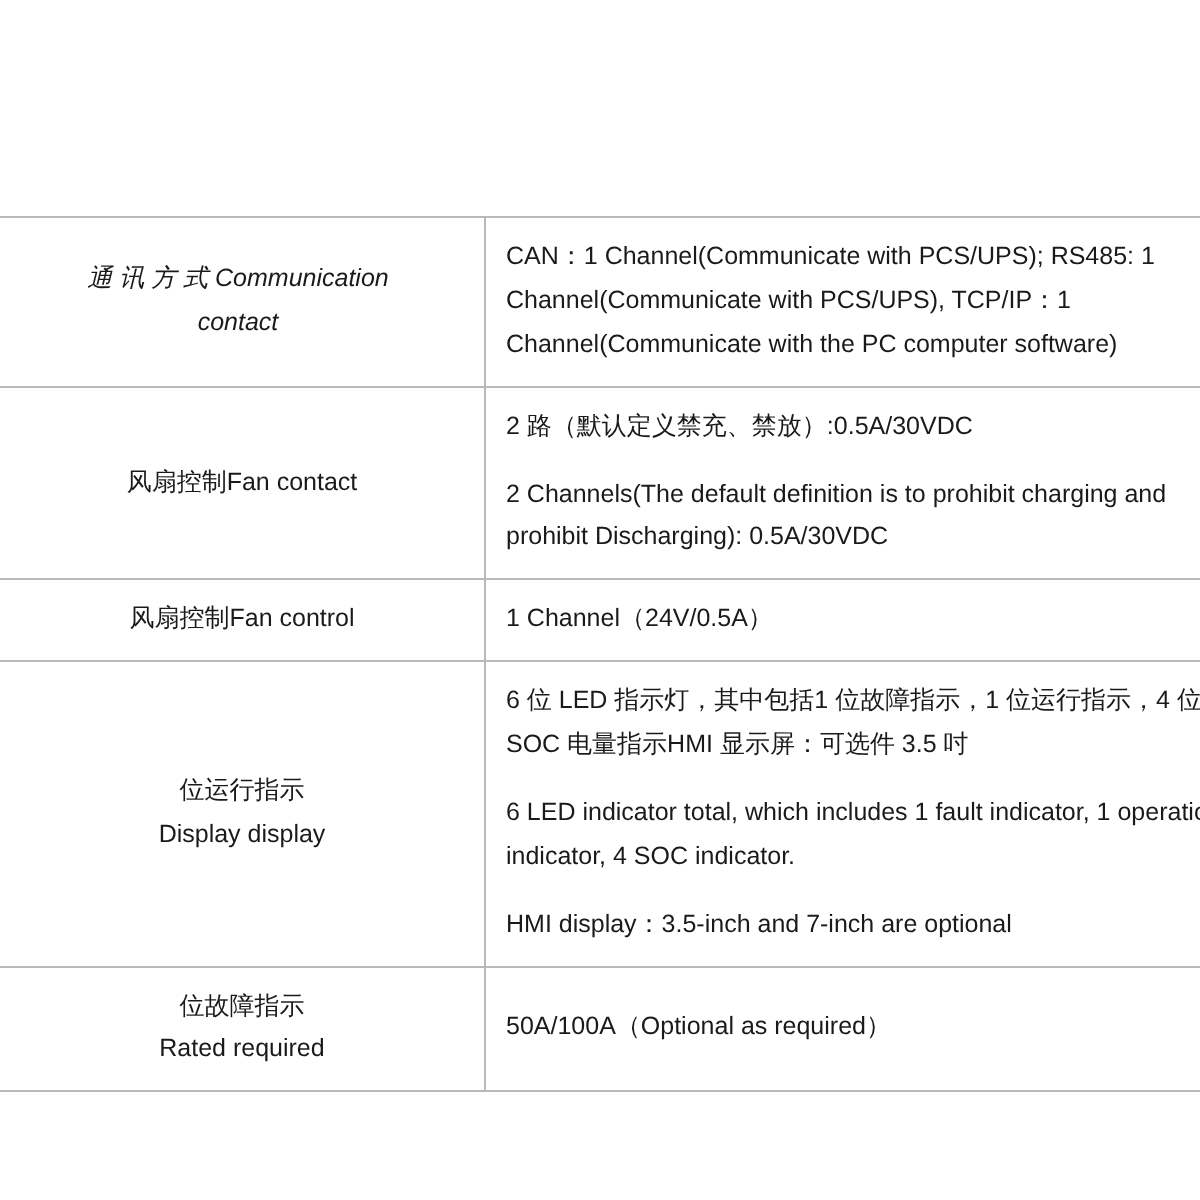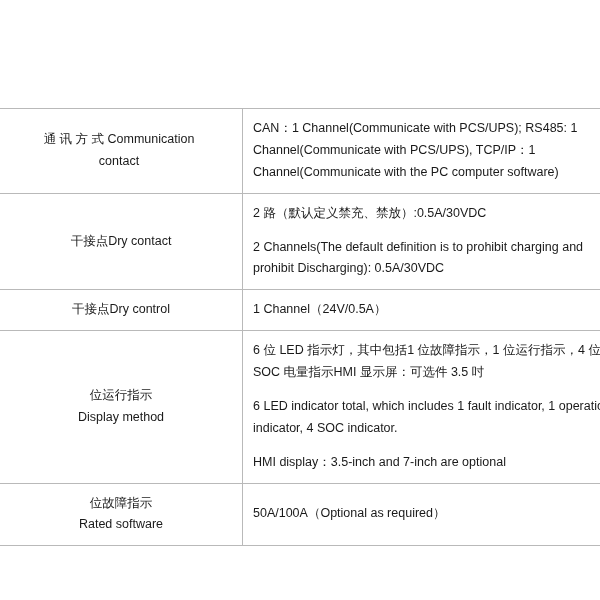--- a/index.html
+++ b/index.html
@@ -40,20 +40,21 @@
     padding-left: 6px;
     padding-right: 6px;
   }
   .spec-table tr td.value-cell {
     width: 366px;
     text-align: left;
   }
   td.label-left {
     text-align: right;
     padding-left: 2px !important;
+    font-style: italic;
   }
   .no-left-border {
     border-left: none !important;
   }
   .no-right-border {
     border-right: none !important;
   }
   .para {
     margin: 0;
   }
@@ -76,50 +77,50 @@
           <span class="label-line">contact</span>
         </td>
         <td class="value-cell no-right-border">
           <p class="para">CAN：1 Channel(Communicate with PCS/UPS);
 RS485: 1 Channel(Communicate with PCS/UPS),
 TCP/IP：1 Channel(Communicate with the PC computer software)</p>
         </td>
       </tr>
       <tr>
         <td class="label-cell no-left-border">
-          <span class="label-line">干接点Dry contact</span>
+          <span class="label-line">风扇控制Fan contact</span>
         </td>
         <td class="value-cell no-right-border">
           <p class="para">2  路（默认定义禁充、禁放）:0.5A/30VDC</p>
           <p class="para">2 Channels(The default definition is to prohibit charging and prohibit Discharging): 0.5A/30VDC</p>
         </td>
       </tr>
       <tr>
         <td class="label-cell no-left-border">
-          <span class="label-line">干接点Dry control</span>
+          <span class="label-line">风扇控制Fan control</span>
         </td>
         <td class="value-cell no-right-border">
           <p class="para">1 Channel（24V/0.5A）</p>
         </td>
       </tr>
       <tr>
         <td class="label-cell no-left-border">
           <span class="label-line">位运行指示</span>
-          <span class="label-line">Display method</span>
+          <span class="label-line">Display display</span>
         </td>
         <td class="value-cell no-right-border">
           <p class="para">6 位 LED 指示灯，其中包括1 位故障指示，1 位运行指示，4 位 SOC 电量指示HMI 显示屏：可选件 3.5 吋</p>
           <p class="para">6 LED indicator total, which includes 1 fault indicator, 1 operation indicator, 4 SOC indicator.</p>
           <p class="para">HMI display：3.5-inch and 7-inch are optional</p>
         </td>
       </tr>
       <tr>
         <td class="label-cell no-left-border">
           <span class="label-line">位故障指示</span>
-          <span class="label-line">Rated software</span>
+          <span class="label-line">Rated required</span>
         </td>
         <td class="value-cell no-right-border">
           <p class="para">50A/100A（Optional as required）</p>
         </td>
       </tr>
     </tbody>
   </table>
 </div>
 
 </body></html>

